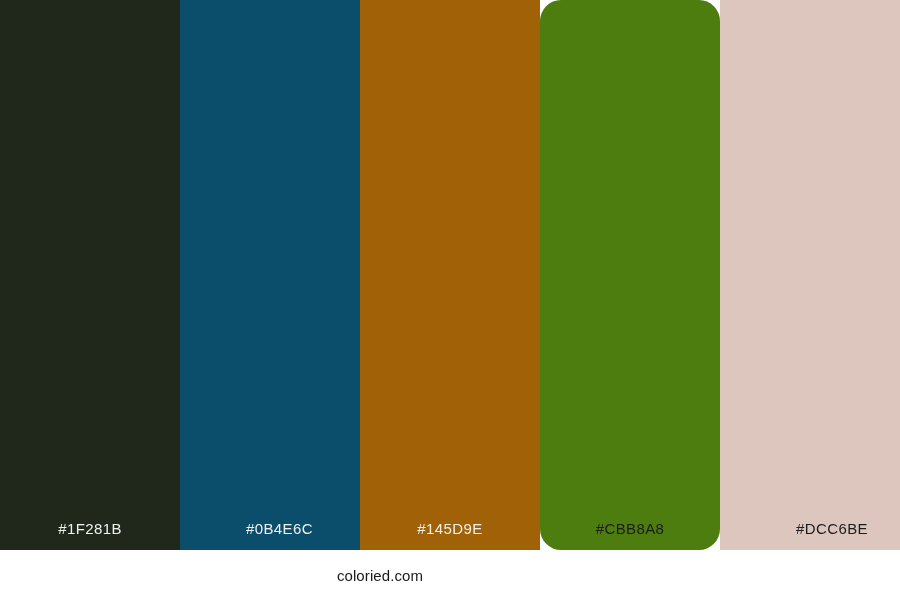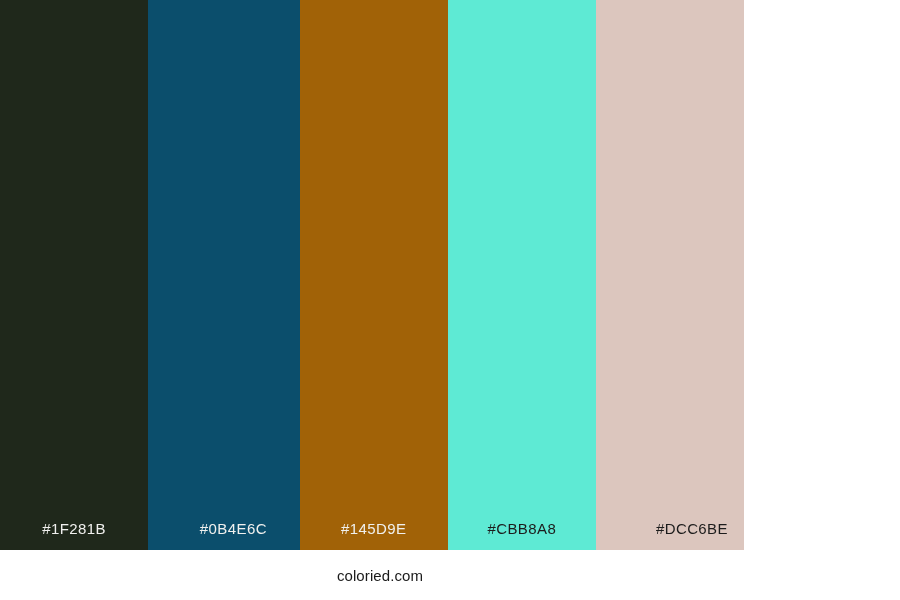--- a/index.html
+++ b/index.html
@@ -19,21 +19,21 @@
 
   .palette-page {
     width: 900px;
     height: 600px;
     display: flex;
     flex-direction: column;
     background: #ffffff;
   }
 
   .swatch-strip {
-    width: 744px;
+    width: 900px;
     height: 550px;
     display: flex;
     flex-direction: row;
     flex: 0 0 550px;
   }
 
   .swatch {
     flex: 1 1 180px;
     height: 550px;
     position: relative;
@@ -87,21 +87,21 @@
     </div>
 
     <div class="swatch" style="background-color: rgb(11, 78, 108); padding-left: 19px;">
       <span class="swatch-label label-light" style="color: rgb(240, 240, 238);">#0B4E6C</span>
     </div>
 
     <div class="swatch" style="background-color: #a16207;">
       <span class="swatch-label label-light" style="color: rgb(240, 240, 238);">#145D9E</span>
     </div>
 
-    <div class="swatch" style="background-color: #5eead4;">
+    <div class="swatch" style="background-color: #4d7c0f; border-radius: 21px;">
       <span class="swatch-label label-dark" style="color: rgb(28, 28, 28);">#CBB8A8</span>
     </div>
 
     <div class="swatch" style="background-color: rgb(220, 198, 190);">
       <span class="swatch-label label-dark" style="color: rgb(28, 28, 28); margin-left: 44px;">#DCC6BE</span>
     </div>
 
   </div>
 
   <div class="footer">

